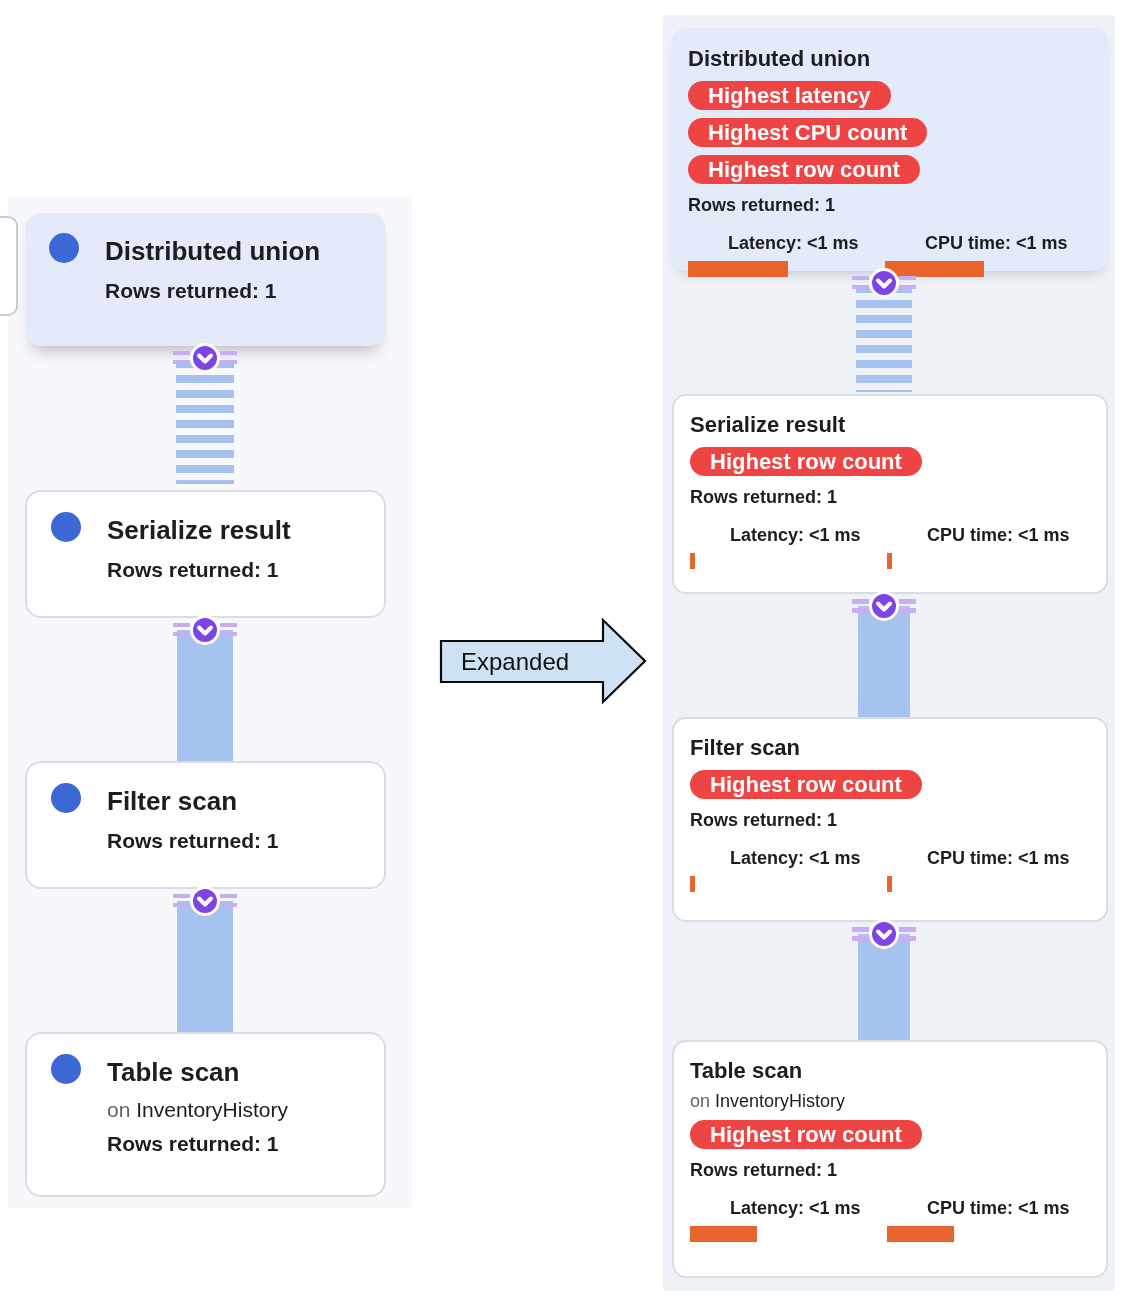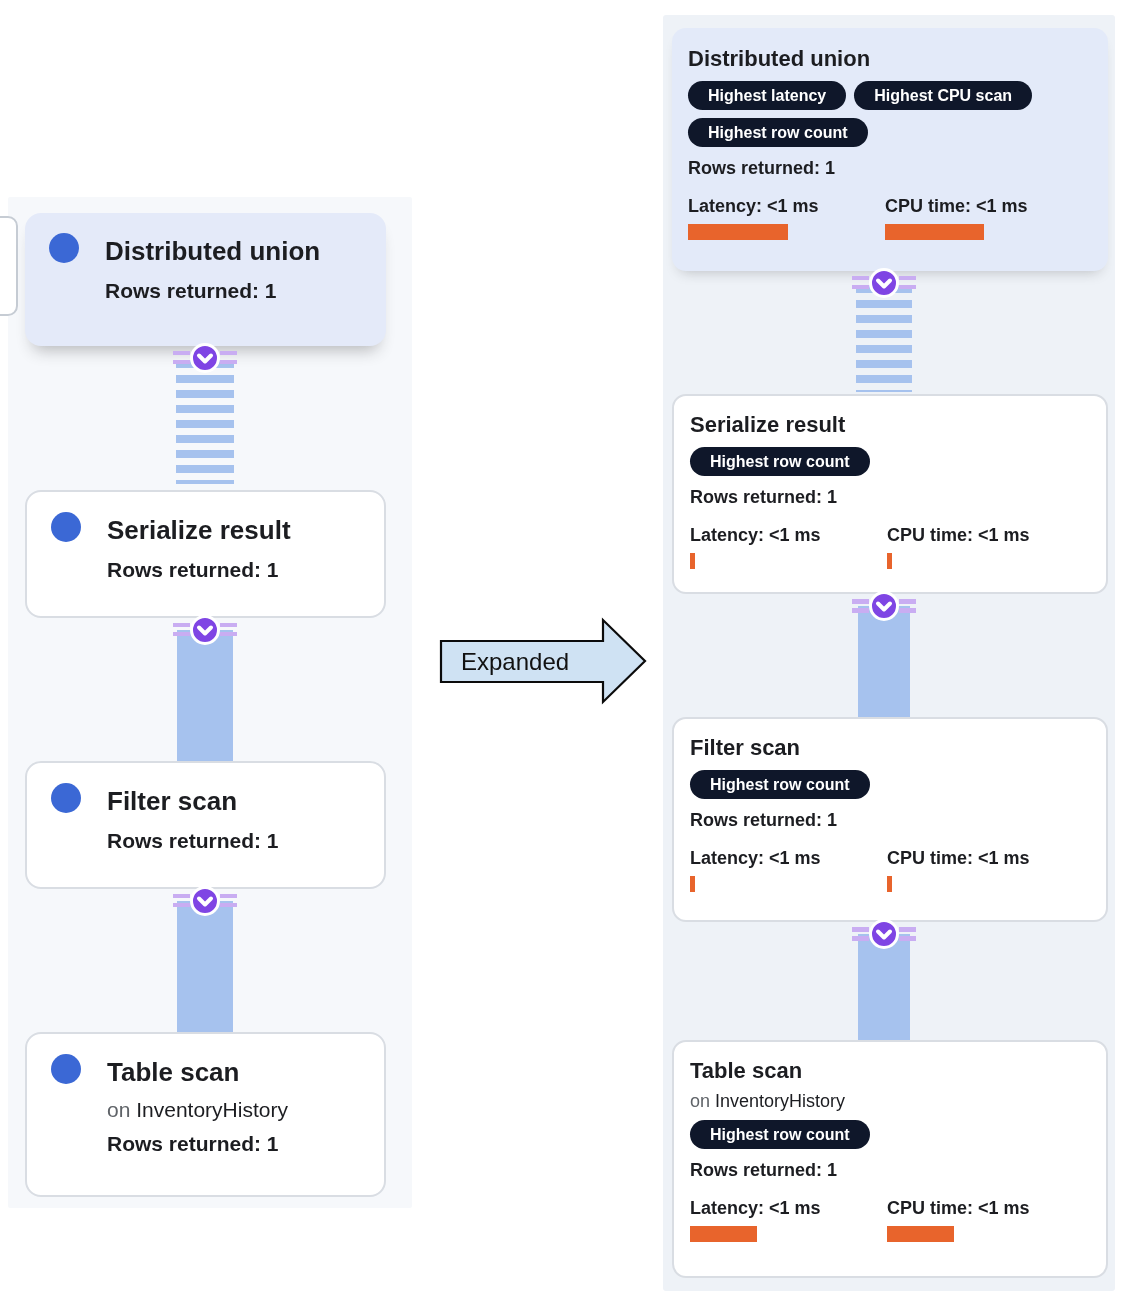--- a/index.html
+++ b/index.html
@@ -21,28 +21,28 @@
   .lon{font-size:21px;line-height:27px;margin-top:8px;}
   .lon + .lrows{margin-top:7px;}
   .on-prefix{color:#5f6368;font-weight:normal;}
   .on-table{font-weight:normal;}
   
   .rcard{position:absolute;left:672px;width:436px;box-sizing:border-box;border-radius:14px;
          background:#ffffff;border:2px solid #d9dde3;padding:16px 16px 0 16px;}
   .rcard.hl{background:#e3eaf9;border:none;box-shadow:0 8px 14px -8px rgba(32,33,36,.28);padding:18px 16px 0 16px;}
   .rtitle{font-size:22px;font-weight:bold;line-height:26px;}
   .badges{display:flex;flex-wrap:wrap;gap:8px;margin-top:9px;}
-  .pill{display:inline-block;background:#0f172a;color:#ffffff;font-size:16px;font-weight:bold;
+  .pill{display:inline-block;background:#ef4444;color:#ffffff;font-size:22px;font-weight:bold;
         line-height:23px;padding:3px 20px;border-radius:16px;white-space:nowrap;}
   .rrows{font-size:18px;font-weight:bold;line-height:22px;margin-top:10px;}
   .ron{font-size:18px;line-height:22px;margin-top:6px;}
   .ron + .badges{margin-top:8px;}
   .metrics{display:flex;margin-top:17px;}
   .mcol{width:197px;}
-  .mlabel{font-size:18px;font-weight:bold;line-height:21px;}
+  .mlabel{font-size:18px;font-weight:bold;line-height:21px;margin-left:40px;}
   .mbar{height:16px;margin-top:7px;background:#e8642c;}
   
   .striped{position:absolute;background:repeating-linear-gradient(to bottom,#a6c2ee 0 8px,rgba(0,0,0,0) 8px 15px);}
   .solidbar{position:absolute;background:#a6c2ee;}
   .expander{position:absolute;width:64px;height:30px;z-index:5;}
   .estripe{position:absolute;top:8px;width:17px;height:14px;
            background:linear-gradient(to bottom,#c9adf2 0 4.5px,rgba(0,0,0,0) 4.5px 9px,#c9adf2 9px 13.5px,rgba(0,0,0,0) 13.5px);}
   .estripe.l{left:0;} .estripe.r{right:0;}
   .ecircle{position:absolute;left:17px;top:0;width:30px;height:30px;border-radius:50%;
            background:#7f45e4;border:3px solid #ffffff;box-sizing:border-box;display:flex;
@@ -123,21 +123,21 @@
   </svg>
 
   <div class="striped" style="left:856px;top:285px;width:56px;height:107px;"></div>
   <div class="solidbar" style="left:858px;top:606px;width:52px;height:111px;"></div>
   <div class="solidbar" style="left:858px;top:934px;width:52px;height:106px;"></div>
 
   <div class="rcard hl" style="top:28px;height:243px;">
     <div class="rtitle">Distributed union</div>
     <div class="badges">
       <span class="pill">Highest latency</span>
-      <span class="pill">Highest CPU scan</span>
+      <span class="pill">Highest CPU count</span>
       <span class="pill">Highest row count</span>
     </div>
     <div class="rrows">Rows returned: 1</div>
     <div class="metrics">
       <div class="mcol">
         <div class="mlabel">Latency: &lt;1 ms</div>
         <div class="mbar" style="width: 100px;"></div>
       </div>
       <div class="mcol">
         <div class="mlabel">CPU time: &lt;1 ms</div>

